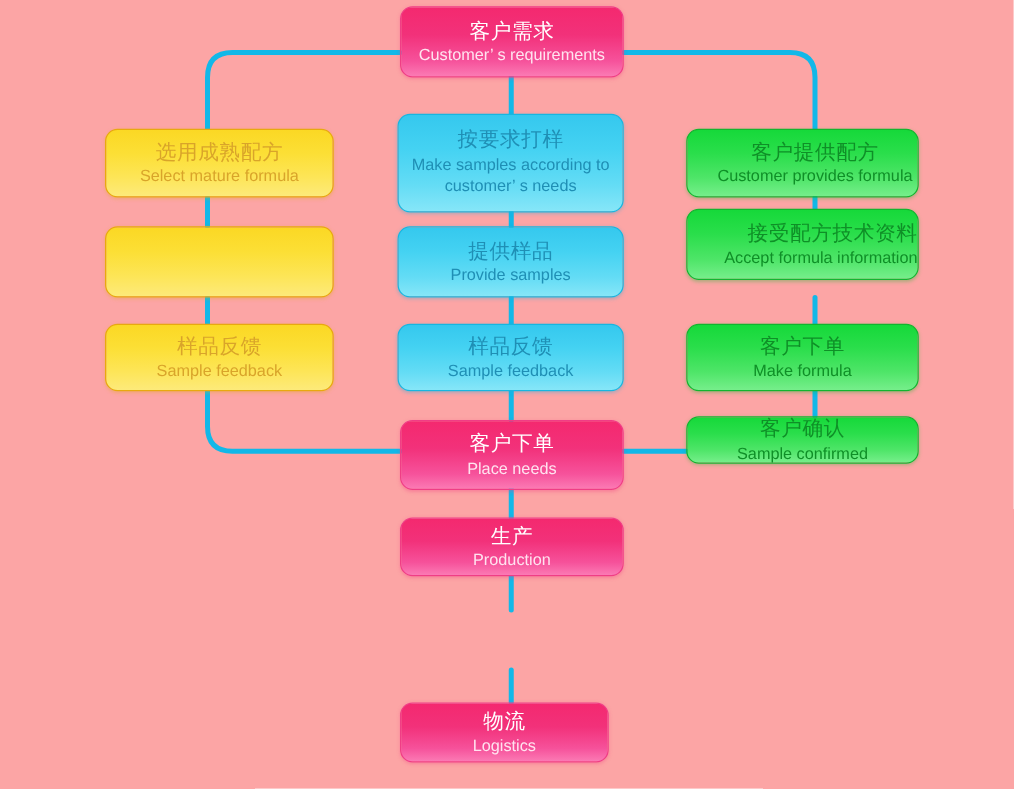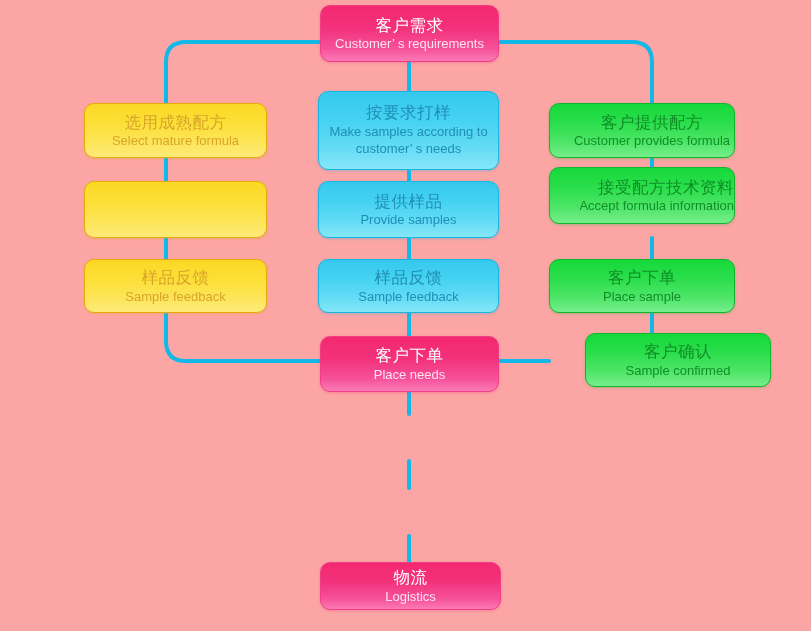--- a/index.html
+++ b/index.html
@@ -163,33 +163,37 @@
     <div class="en">Customer provides formula</div>
   </div>
 
   <div class="node green" style="left:549px; top:167px; width:186px; height:57px;align-items:flex-end;">
     <div class="cn">接受配方技术资料</div>
     <div class="en">Accept formula information</div>
   </div>
 
   <div class="node green" style="left:549px; top:259px; width:186px; height:54px;">
     <div class="cn">客户下单</div>
-    <div class="en">Place sample</div>
+    <div class="en">Make formula</div>
   </div>
 
   <div class="node pink" style="left:320px; top:336px; width:179px; height:56px;">
     <div class="cn">客户下单</div>
     <div class="en">Place needs</div>
   </div>
 
-  <div class="node green" style="left:549px; top:333px; width:186px; height:54px;margin-left:36px;">
+  <div class="node green" style="left:549px; top:333px; width:186px; height:38px;">
     <div class="cn">客户确认</div>
     <div class="en">Sample confirmed</div>
   </div>
 
+  <div class="node pink" style="left:320px; top:414px; width:179px; height:47px;">
+    <div class="cn">生产</div>
+    <div class="en">Production</div>
+  </div>
 
 
-  <div class="node pink" style="left:320px; top:562px; width:181px; height:48px;">
+  <div class="node pink" style="left:320px; top:562px; width:167px; height:48px;">
     <div class="cn">物流</div>
     <div class="en">Logistics</div>
   </div>
 
 </div>
 
 </body></html>

